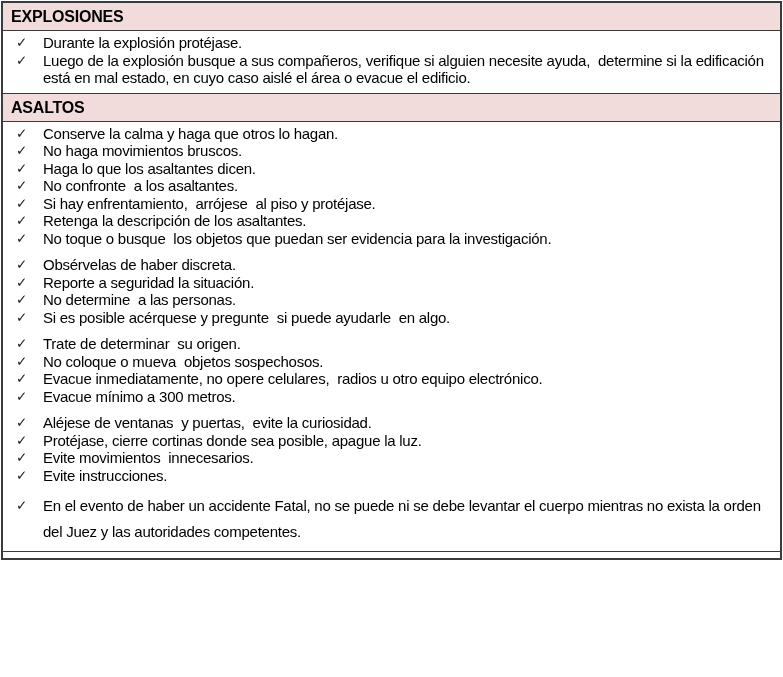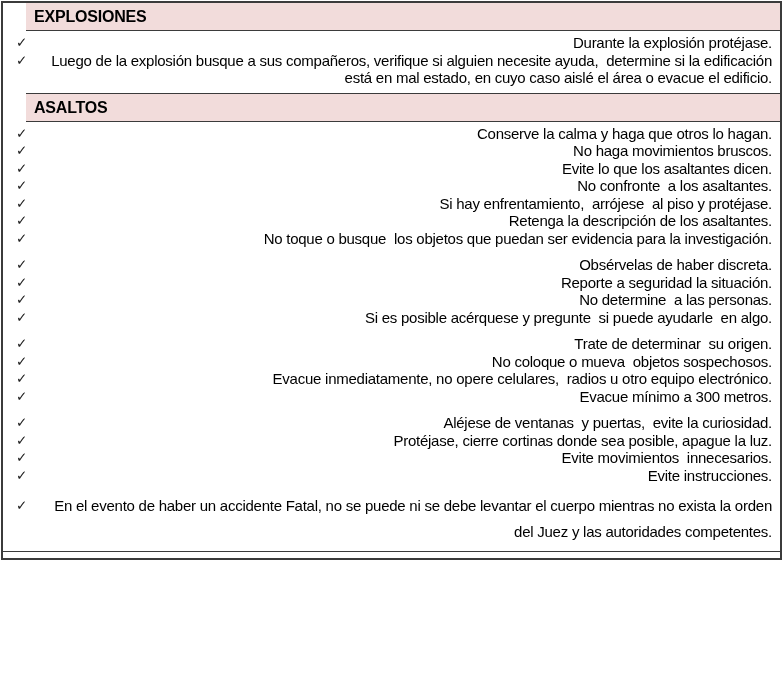--- a/index.html
+++ b/index.html
@@ -21,21 +21,20 @@
   }
   .section-header{
     background:var(--header-bg);
     border-top:1px solid var(--border);
     border-bottom:1px solid var(--border);
     padding:5px 8px 4px 8px;
     font-size:16px;
     font-weight:bold;
     letter-spacing:-0.2px;
     line-height:18px;
-    margin-left:23px;
   }
   .doc-table section:first-child .section-header{border-top:none;}
   ul.items{
     list-style:none;
     padding:3px 4px 6px 0;
   }
   ul.items li{
     display:flex;
     align-items:flex-start;
     font-size:15px;
@@ -49,21 +48,20 @@
     flex:0 0 40px;
     padding-left:13px;
     font-size:13.5px;
     color:#1f1f1f;
     line-height:inherit;
   }
   .txt{
     flex:1 1 auto;
     white-space:pre-wrap;
     padding-right:4px;
-    text-align:right;
   }
   .empty-bottom-row{
     height:7px;
     border-top:1px solid var(--border);
     background:#ffffff;
   }
 </style>
 </head>
 <body>
 
@@ -89,21 +87,21 @@
       <li>
         <span class="check">✓</span>
         <span class="txt">Conserve la calma y haga que otros lo hagan.</span>
       </li>
       <li>
         <span class="check">✓</span>
         <span class="txt">No haga movimientos bruscos.</span>
       </li>
       <li>
         <span class="check">✓</span>
-        <span class="txt">Evite lo que los asaltantes dicen.</span>
+        <span class="txt">Haga lo que los asaltantes dicen.</span>
       </li>
       <li>
         <span class="check">✓</span>
         <span class="txt">No confronte  a los asaltantes.</span>
       </li>
       <li>
         <span class="check">✓</span>
         <span class="txt">Si hay enfrentamiento,  arrójese  al piso y protéjase.</span>
       </li>
       <li>

